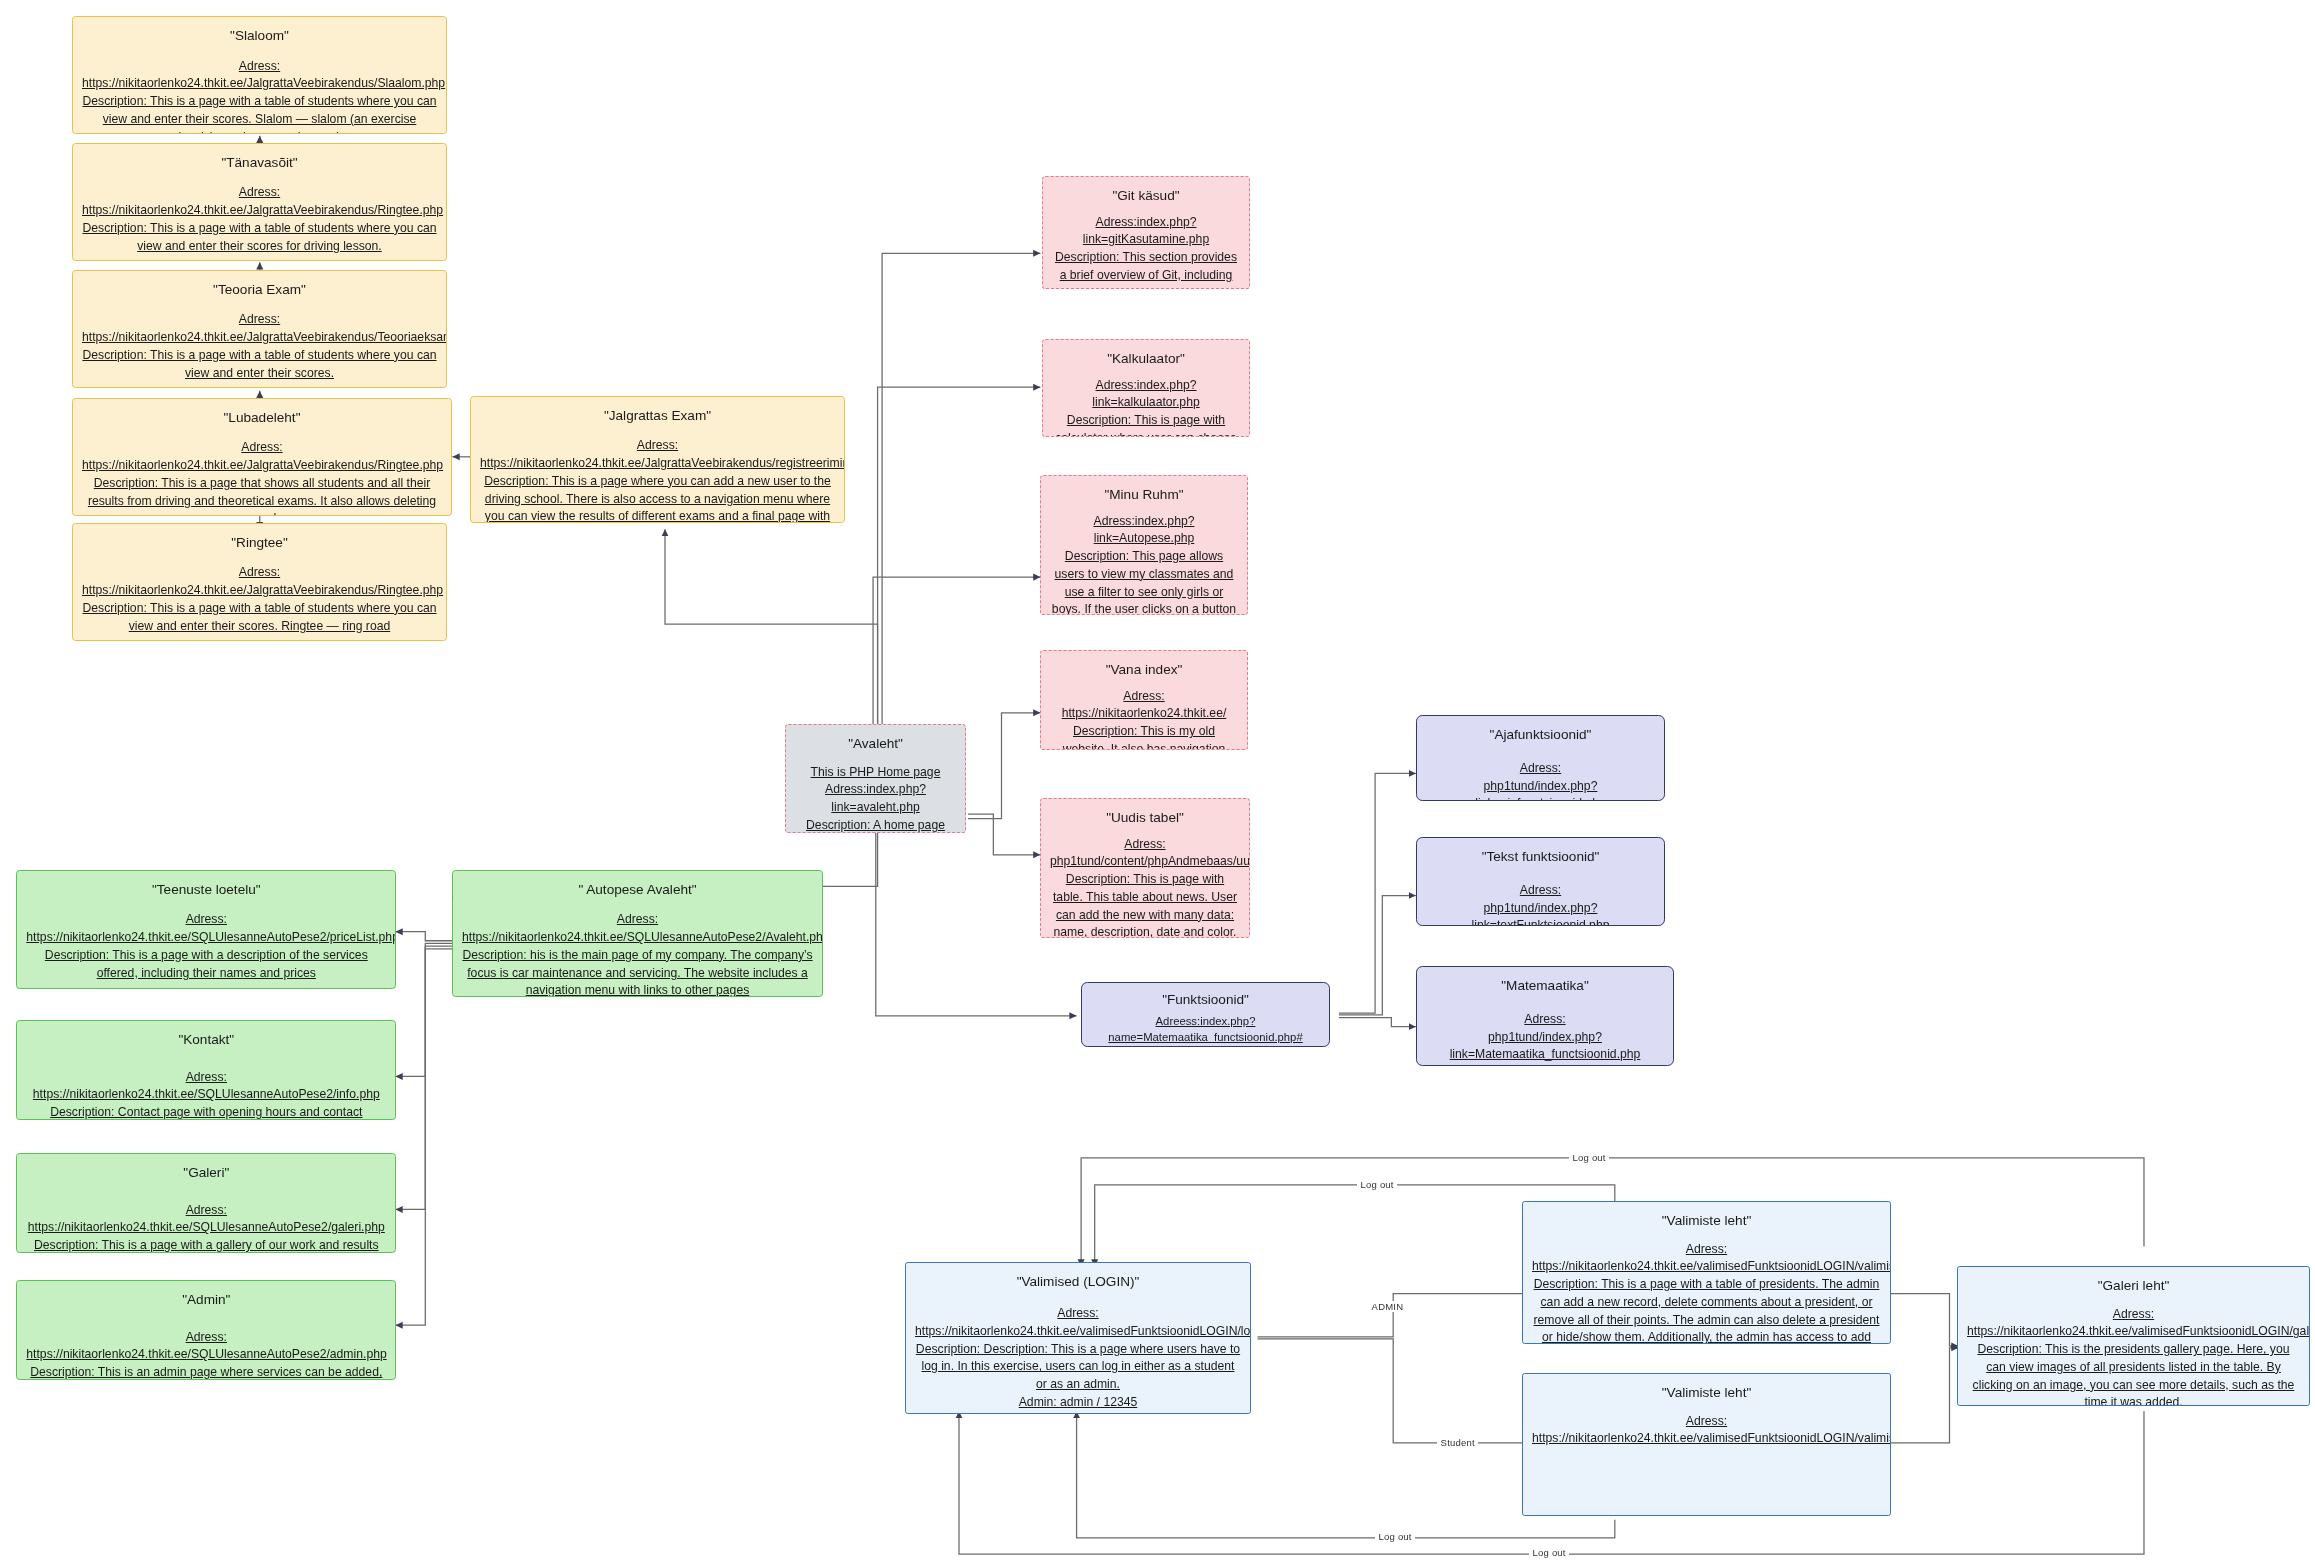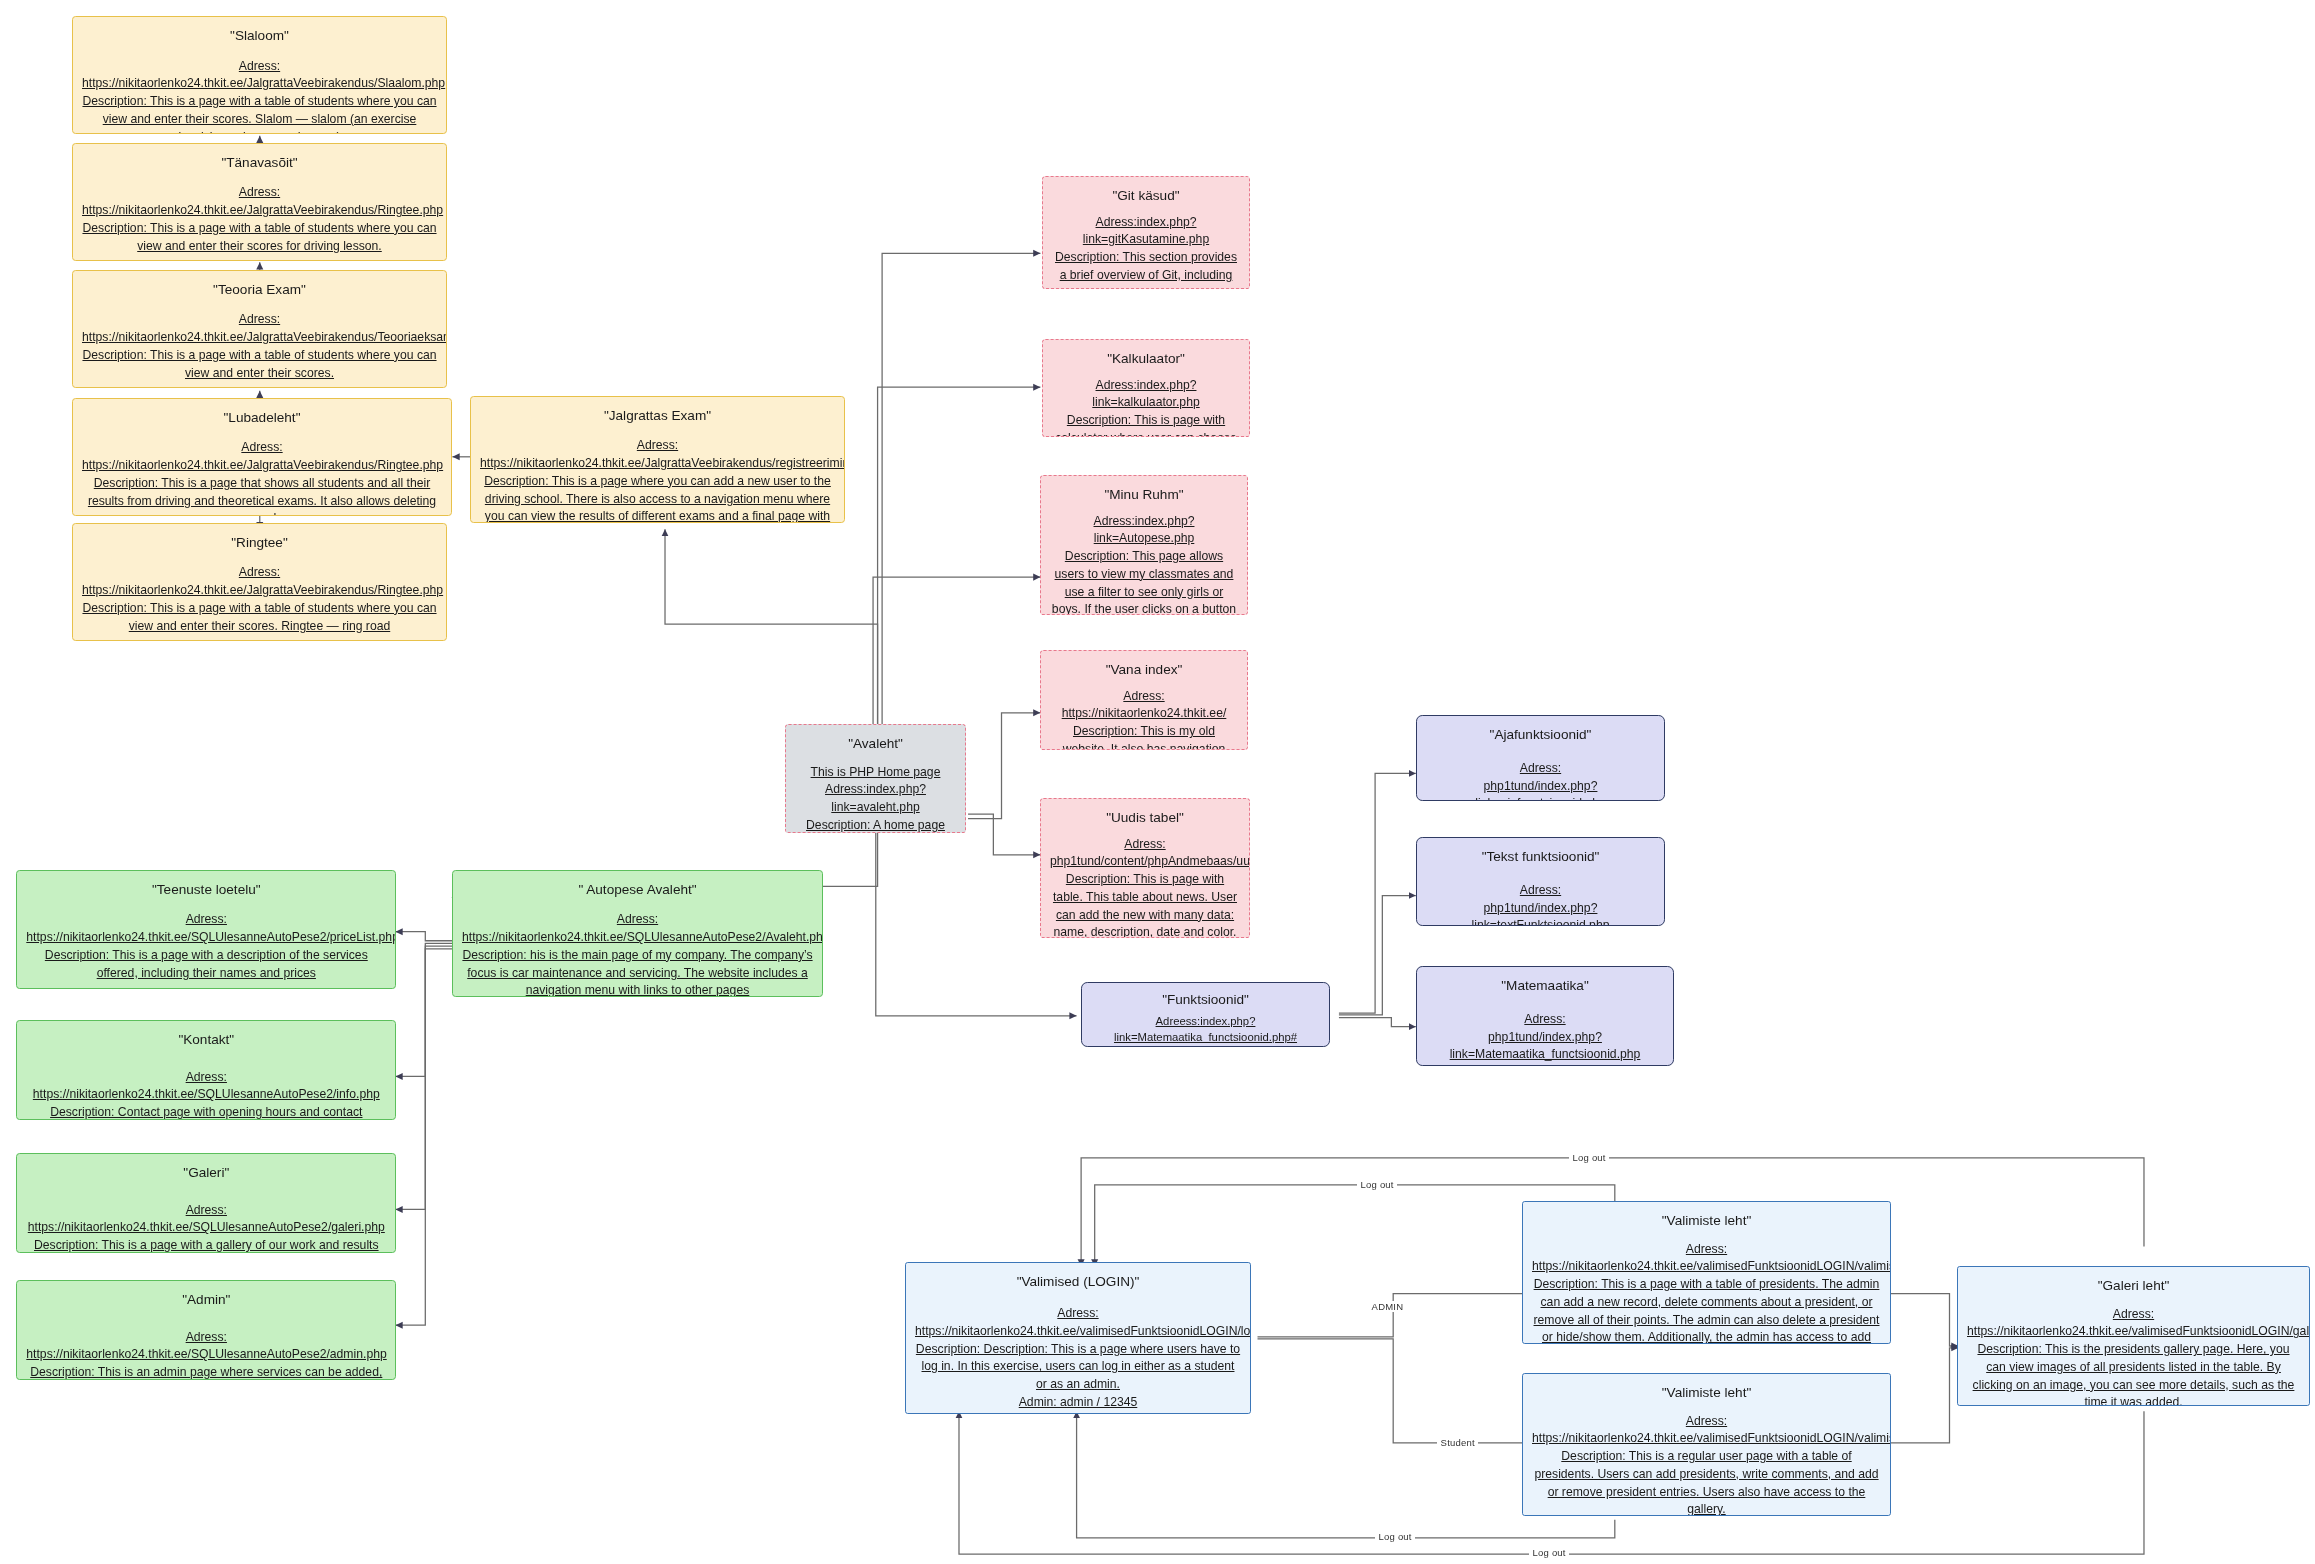--- a/index.html
+++ b/index.html
@@ -318,21 +318,21 @@
     <div class="body" style="margin-top:16.3px;">
       <p class="adr">Adress:</p>
       <p class="adr">php1tund/index.php?link=Matemaatika_functsioonid.php</p>
       <p class="desc">Description: Summary of mathematical functions inside a div element.</p>
     </div>
   </div>
 
   <div class="node n-purple" style="left:1081px; top:982px; width:249px; height:65px; padding:5.4px 3.6px;">
     <div class="ttl">"Funktsioonid"</div>
     <div class="body" style="margin-top:5.4px; font-size:11.3px; line-height:1.35;">
-      <p class="adr">Adreess:index.php?link=Matemaatika_functsioonid.php#</p>
+      <p class="adr">Adreess:index.php?name=Matemaatika_functsioonid.php#</p>
       <p>Description: This is a dropdown list with pages. A summary with functions that opens inside a div element</p>
     </div>
   </div>
 
   <div class="node n-blue" style="left:905px; top:1262px; width:346px; height:152px;">
     <div class="ttl">"Valimised (LOGIN)"</div>
     <div class="body" style="margin-top:14.5px;">
       <p class="adr">Adress:</p>
       <p class="adr">https://nikitaorlenko24.thkit.ee/valimisedFunktsioonidLOGIN/login/07_login.php</p>
       <p class="desc">Description: Description: This is a page where users have to log in. In this exercise, users can log in either as a student or as an admin.</p>
@@ -348,21 +348,20 @@
       <p class="adr">https://nikitaorlenko24.thkit.ee/valimisedFunktsioonidLOGIN/valimisedAdmin2.php</p>
       <p class="desc">Description: This is a page with a table of presidents. The admin can add a new record, delete comments about a president, or remove all of their points. The admin can also delete a president or hide/show them. Additionally, the admin has access to add presidents and can use the navigation menu in the gallery. The admin can log out of the system.</p>
     </div>
   </div>
 
   <div class="node n-blue" style="left:1522px; top:1373px; width:369px; height:143px;">
     <div class="ttl">"Valimiste leht"</div>
     <div class="body" style="margin-top:11px;">
       <p class="adr">Adress:</p>
       <p class="adr">https://nikitaorlenko24.thkit.ee/valimisedFunktsioonidLOGIN/valimisedAdmin2.php</p>
-      <p class="desc">Description: This is a regular user page with a table of presidents. Users can add presidents, write comments, and add or remove president entries. Users also have access to the gallery.</p>
     </div>
   </div>
 
   <div class="node n-blue" style="left:1957px; top:1266px; width:353px; height:140px;">
     <div class="ttl">"Galeri leht"</div>
     <div class="body" style="margin-top:11px;">
       <p class="adr">Adress: https://nikitaorlenko24.thkit.ee/valimisedFunktsioonidLOGIN/galerii.php</p>
       <p class="desc">Description: This is the presidents gallery page. Here, you can view images of all presidents listed in the table. By clicking on an image, you can see more details, such as the time it was added.</p>
     </div>
   </div>

